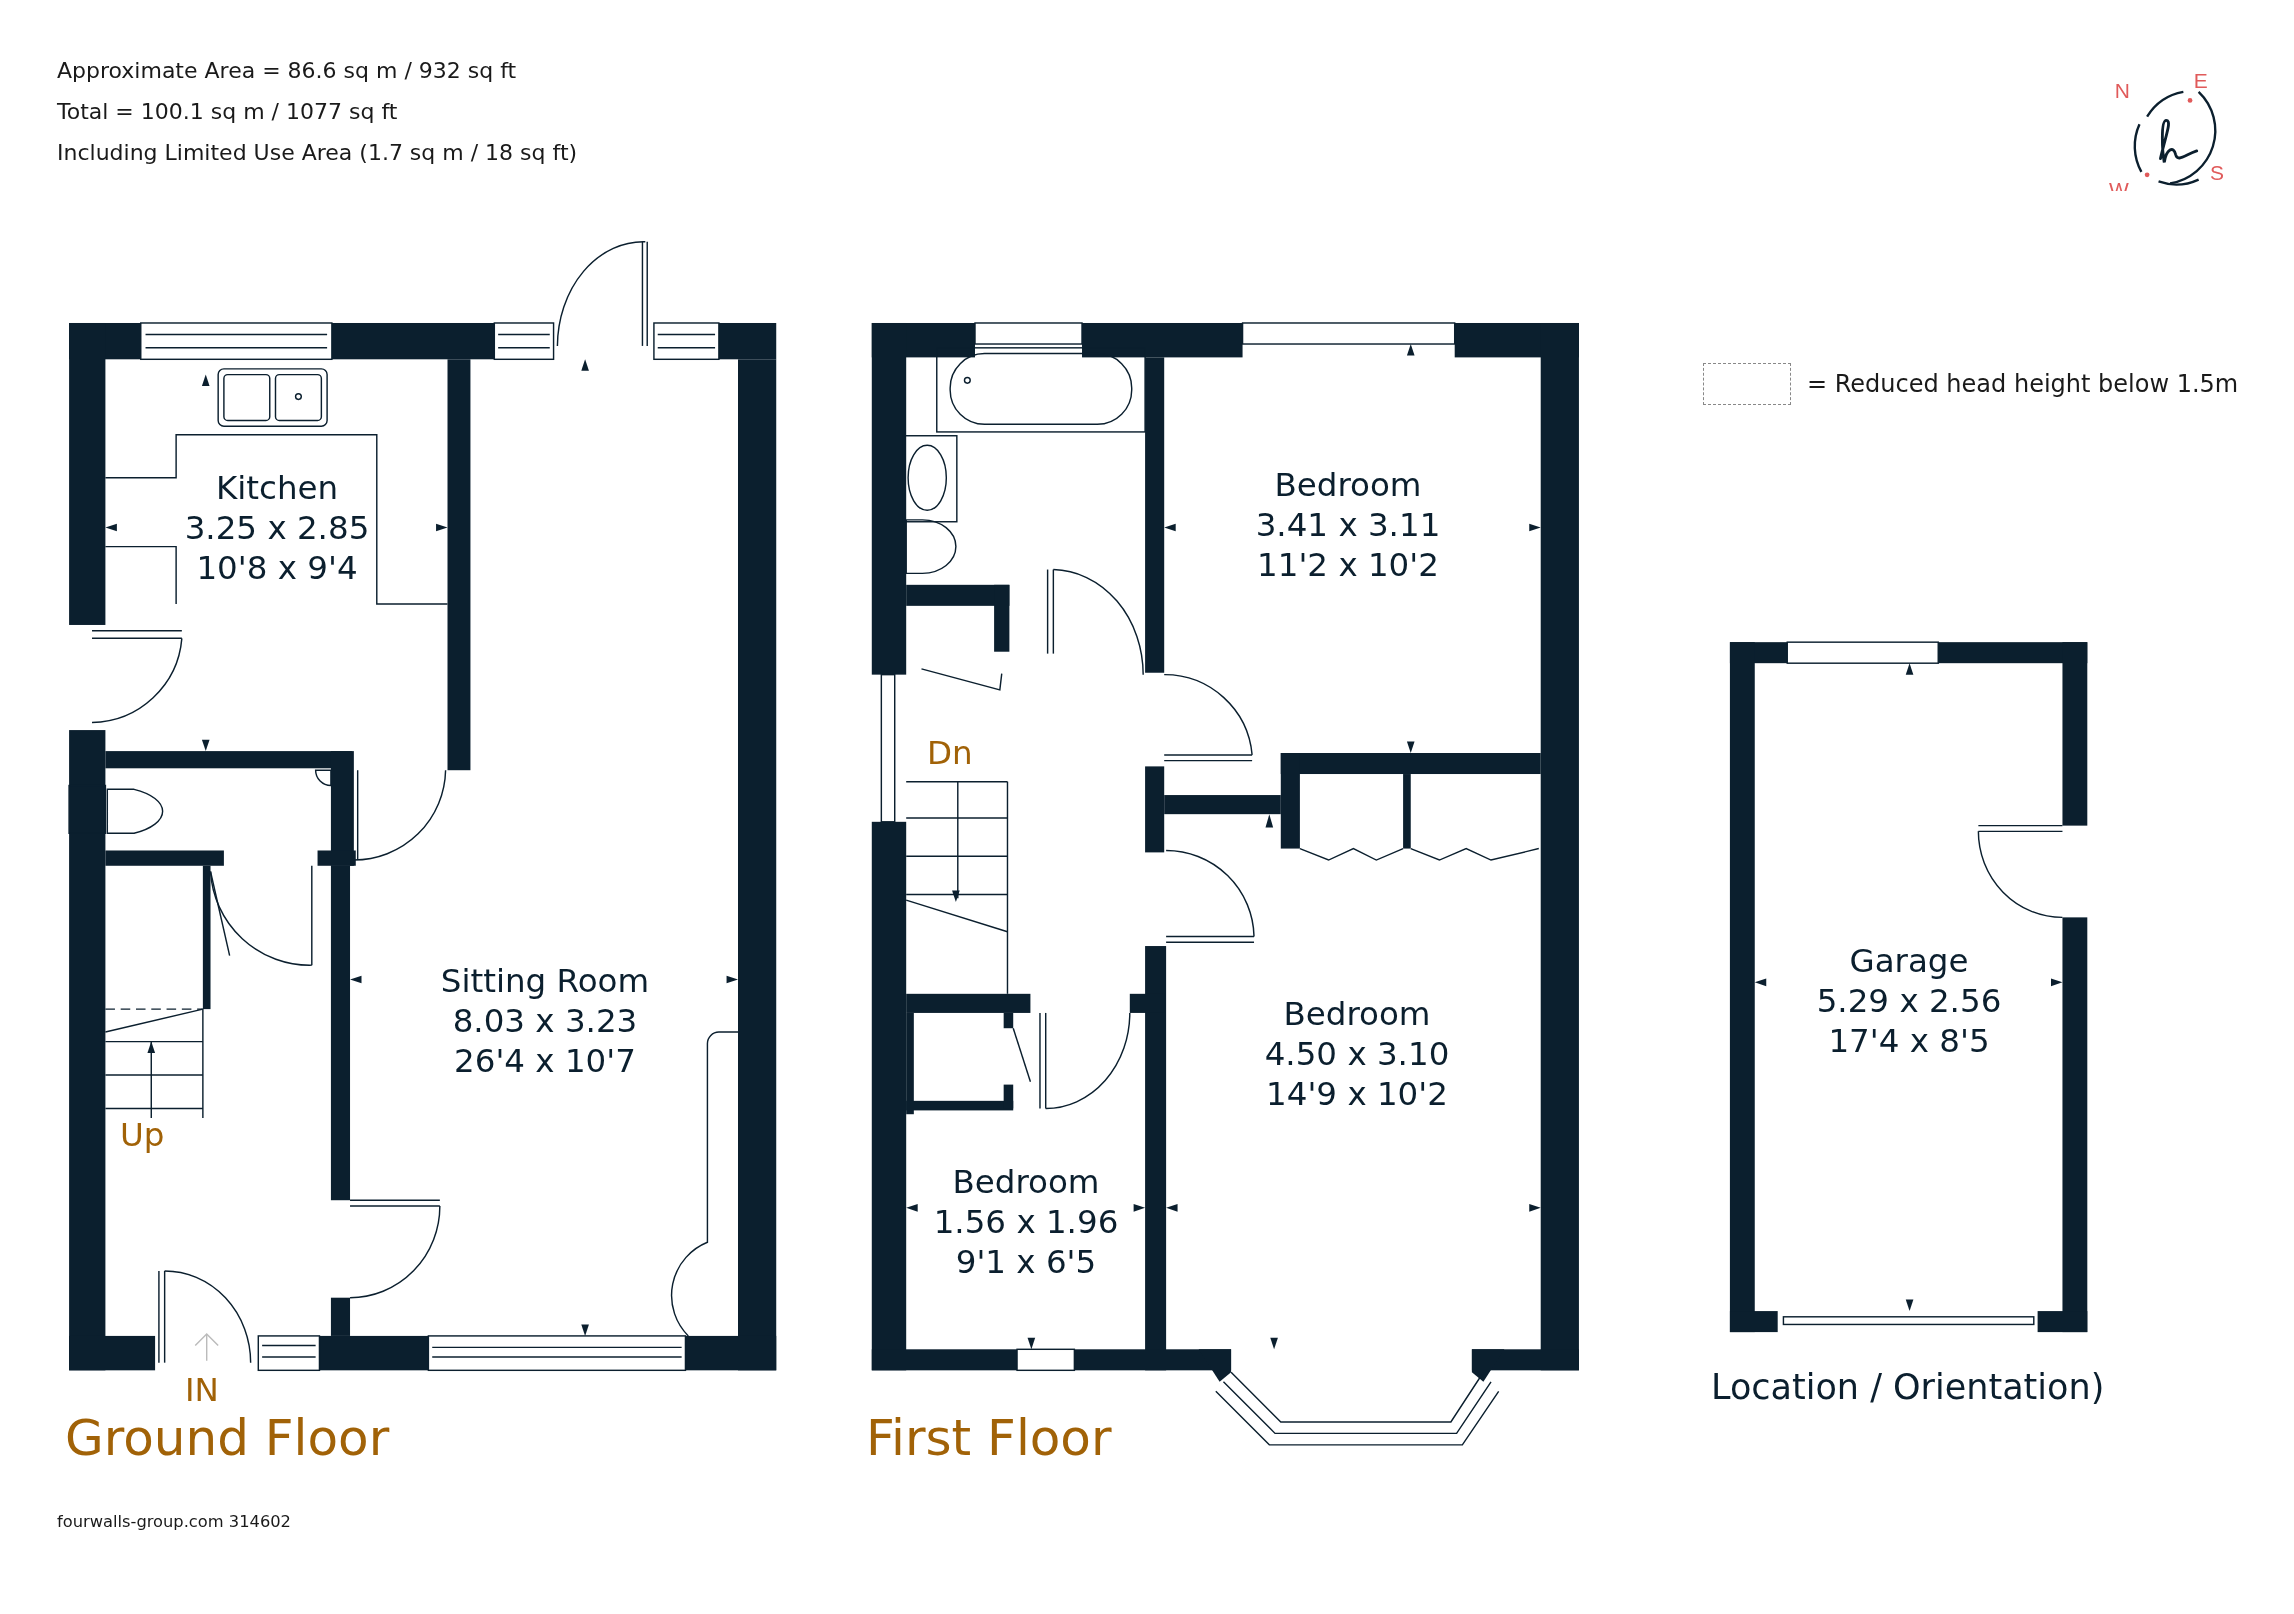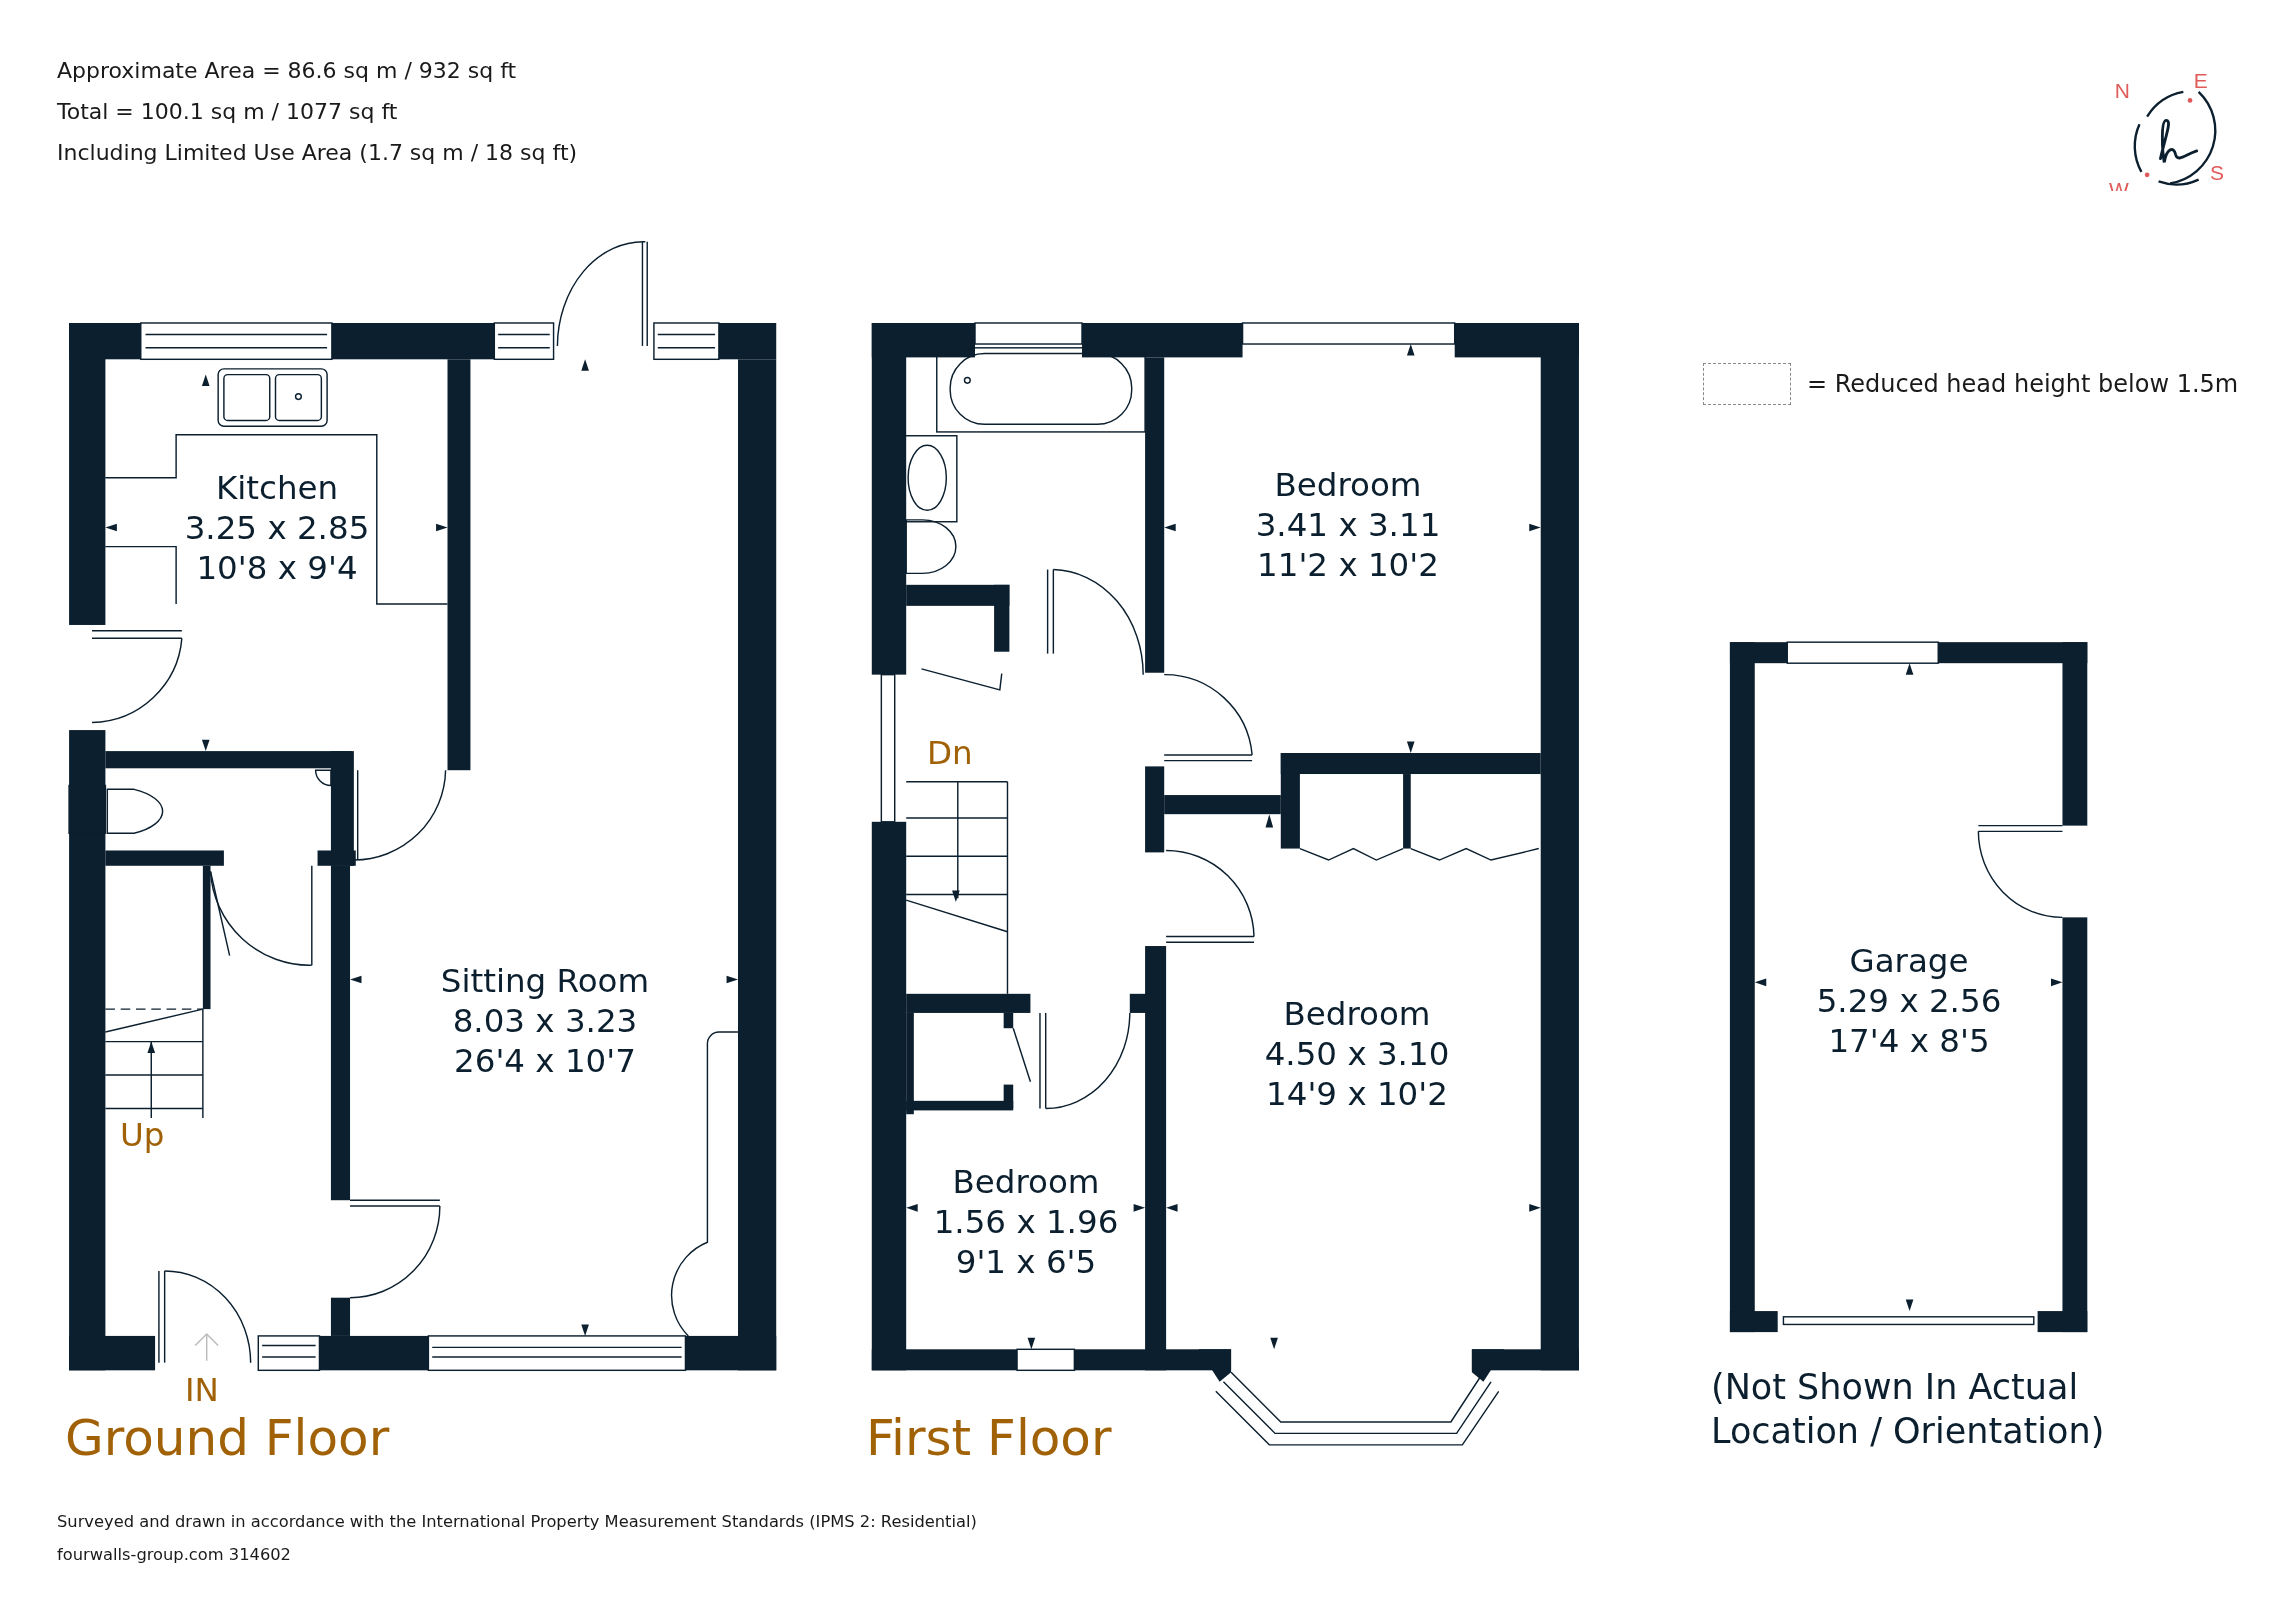--- a/index.html
+++ b/index.html
@@ -311,21 +311,19 @@
 </div>
 <div class="marker" style="left:927px; top:734px;">Dn</div>
 <div class="floor-title" style="left:866px; top:1409px;">First Floor</div>
 
 <div class="room-label" style="left:1909px; top:929px;margin-top:12px;">
   <div>Garage</div>
   <div>5.29 x 2.56</div>
   <div>17'4 x 8'5</div>
 </div>
 <div class="note">
-  <div>(Not Shown In Actual</div>
   <div>Location / Orientation)</div>
 </div>
 
 <div class="footer">
-  <div>Surveyed and drawn in accordance with the International Property Measurement Standards (IPMS 2: Residential)</div>
   <div>fourwalls-group.com 314602</div>
 </div>
 
 
 </body></html>

